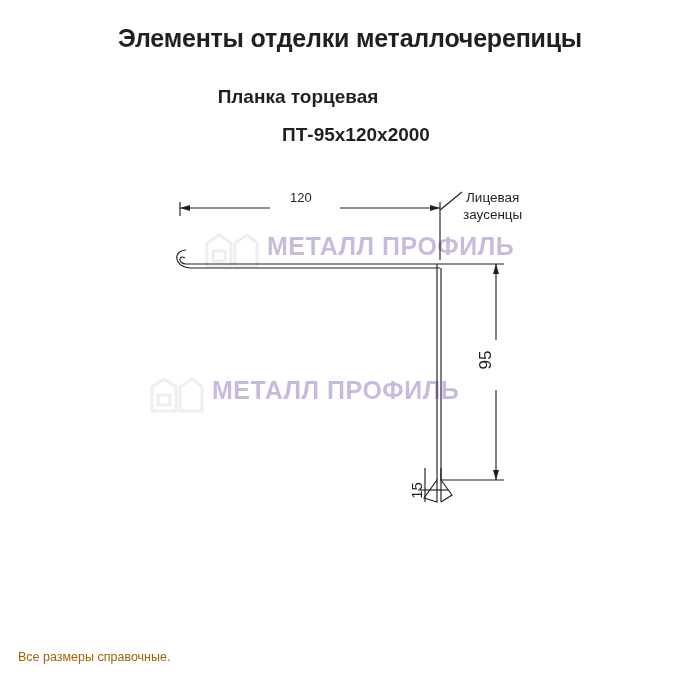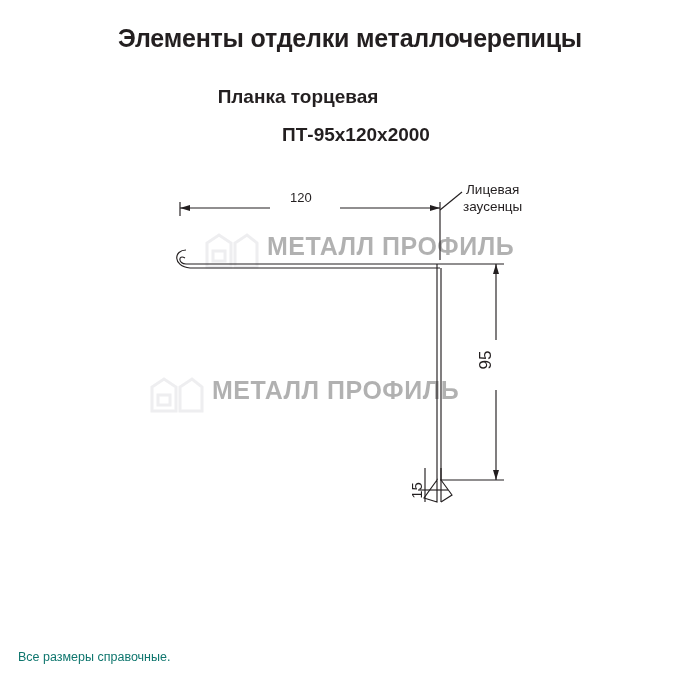--- a/index.html
+++ b/index.html
@@ -57,51 +57,52 @@
   }
   .watermark {
     position: absolute;
     pointer-events: none;
     opacity: 0.30;
     user-select: none;
   }
   .wm-text {
     font-size: 25px;
     font-weight: bold;
-    color: #000000;
+    color: #4c1d95;
     letter-spacing: 0.5px;
     white-space: nowrap;
   }
   .wm1 { top: 232px; left: 205px; }
   .wm2 { top: 376px; left: 150px; }
   .wm-box {
     display: inline-block;
     vertical-align: middle;
     margin-right: 8px;
   }
   .footnote {
     position: absolute;
     left: 18px;
     font-size: 12.5px;
-    color: #0f766e;
+    color: #a16207;
   }
   .fn1 { top: 650px; }
   .fn2 { top: 669px; }
   .dim-label {
     position: absolute;
     font-size: 13px;
     color: #231f20;
   }
   .face-label {
     position: absolute;
     font-size: 13.5px;
     color: #231f20;
     line-height: 1.25;
     text-align: center;
     white-space: nowrap;
+    margin-top: 8px;
   }
   .vert-label {
     position: absolute;
     font-size: 17px;
     color: #231f20;
     transform: rotate(-90deg);
     transform-origin: 50% 50%;
   }
   svg { display: block; }
 </style>

